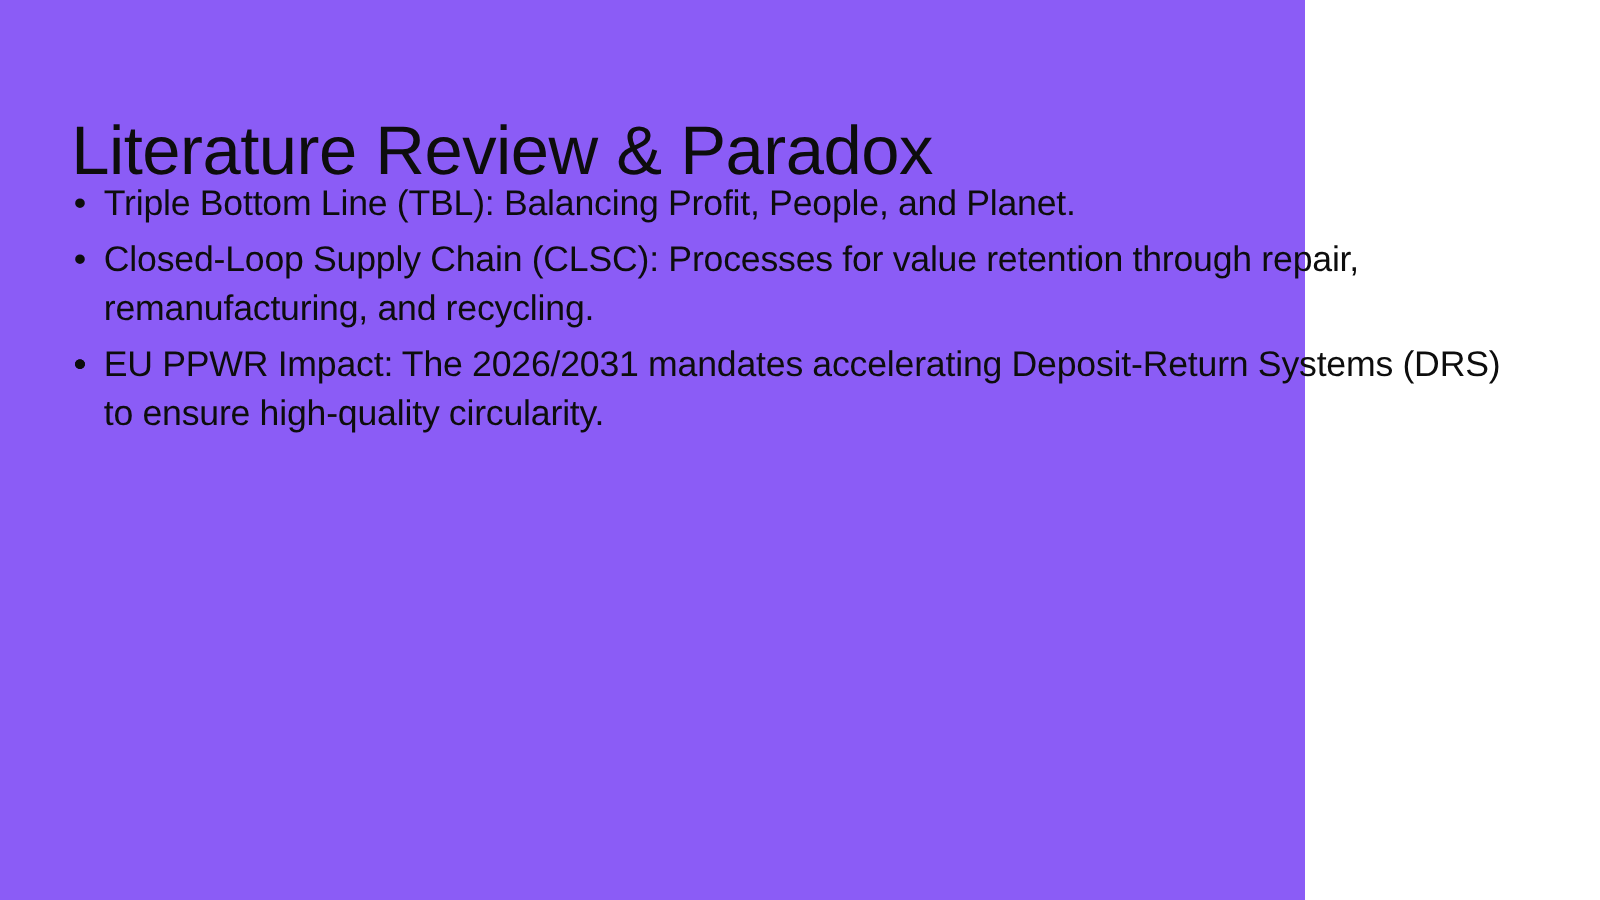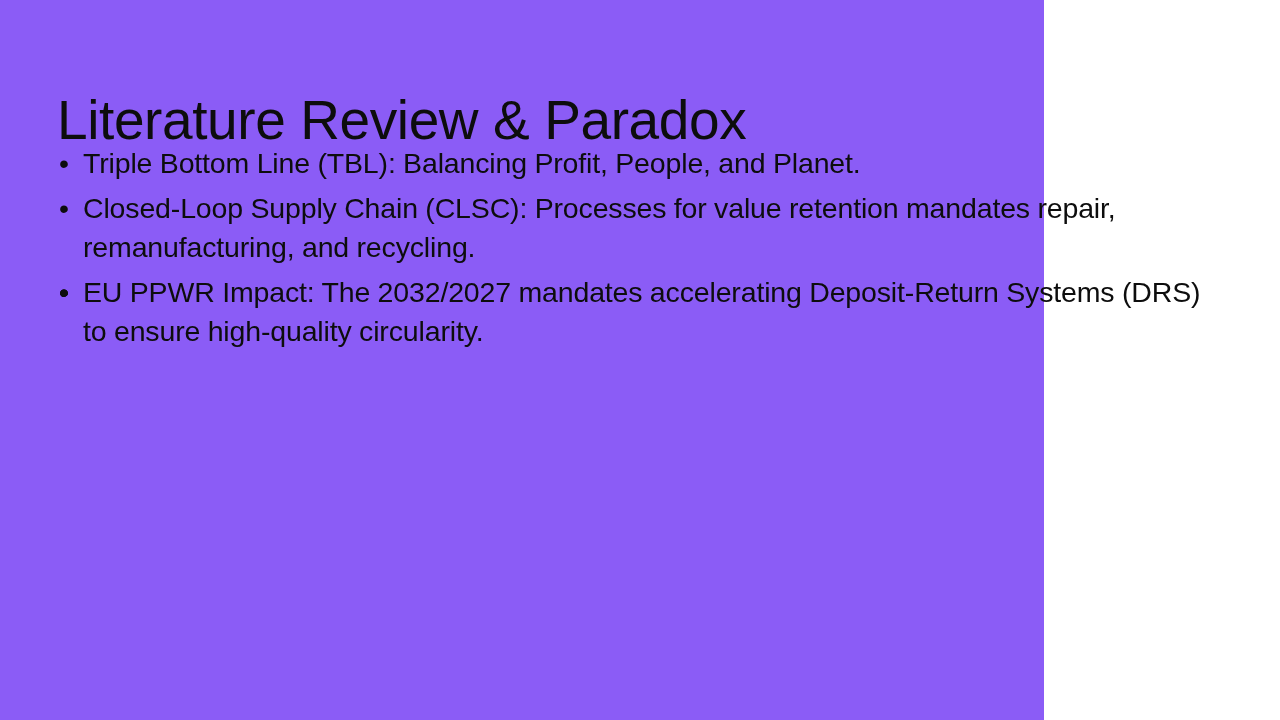--- a/index.html
+++ b/index.html
@@ -77,31 +77,31 @@
 
   <div class="body-block">
 
     <p class="bullet-item">
       <span class="bullet-marker">•</span>
       <span class="bullet-text">Triple Bottom Line (TBL): Balancing Profit, People, and Planet.</span>
     </p>
 
     <p class="bullet-item">
       <span class="bullet-marker">•</span>
-      <span class="bullet-text">Closed-Loop Supply Chain (CLSC): Processes for value retention mandates repair, remanufacturing, and recycling.</span>
+      <span class="bullet-text">Closed-Loop Supply Chain (CLSC): Processes for value retention through repair, remanufacturing, and recycling.</span>
     </p>
 
     <p class="bullet-item">
       <span class="bullet-marker">•</span>
     </p>
 
     <p class="bullet-item">
       <span class="bullet-marker">•</span>
     </p>
 
     <p class="bullet-item">
       <span class="bullet-marker">•</span>
-      <span class="bullet-text">EU PPWR Impact: The 2032/2027 mandates accelerating Deposit-Return Systems (DRS) to ensure high-quality circularity.</span>
+      <span class="bullet-text">EU PPWR Impact: The 2026/2031 mandates accelerating Deposit-Return Systems (DRS) to ensure high-quality circularity.</span>
     </p>
 
   </div>
 
 </div>
 
 </body></html>

